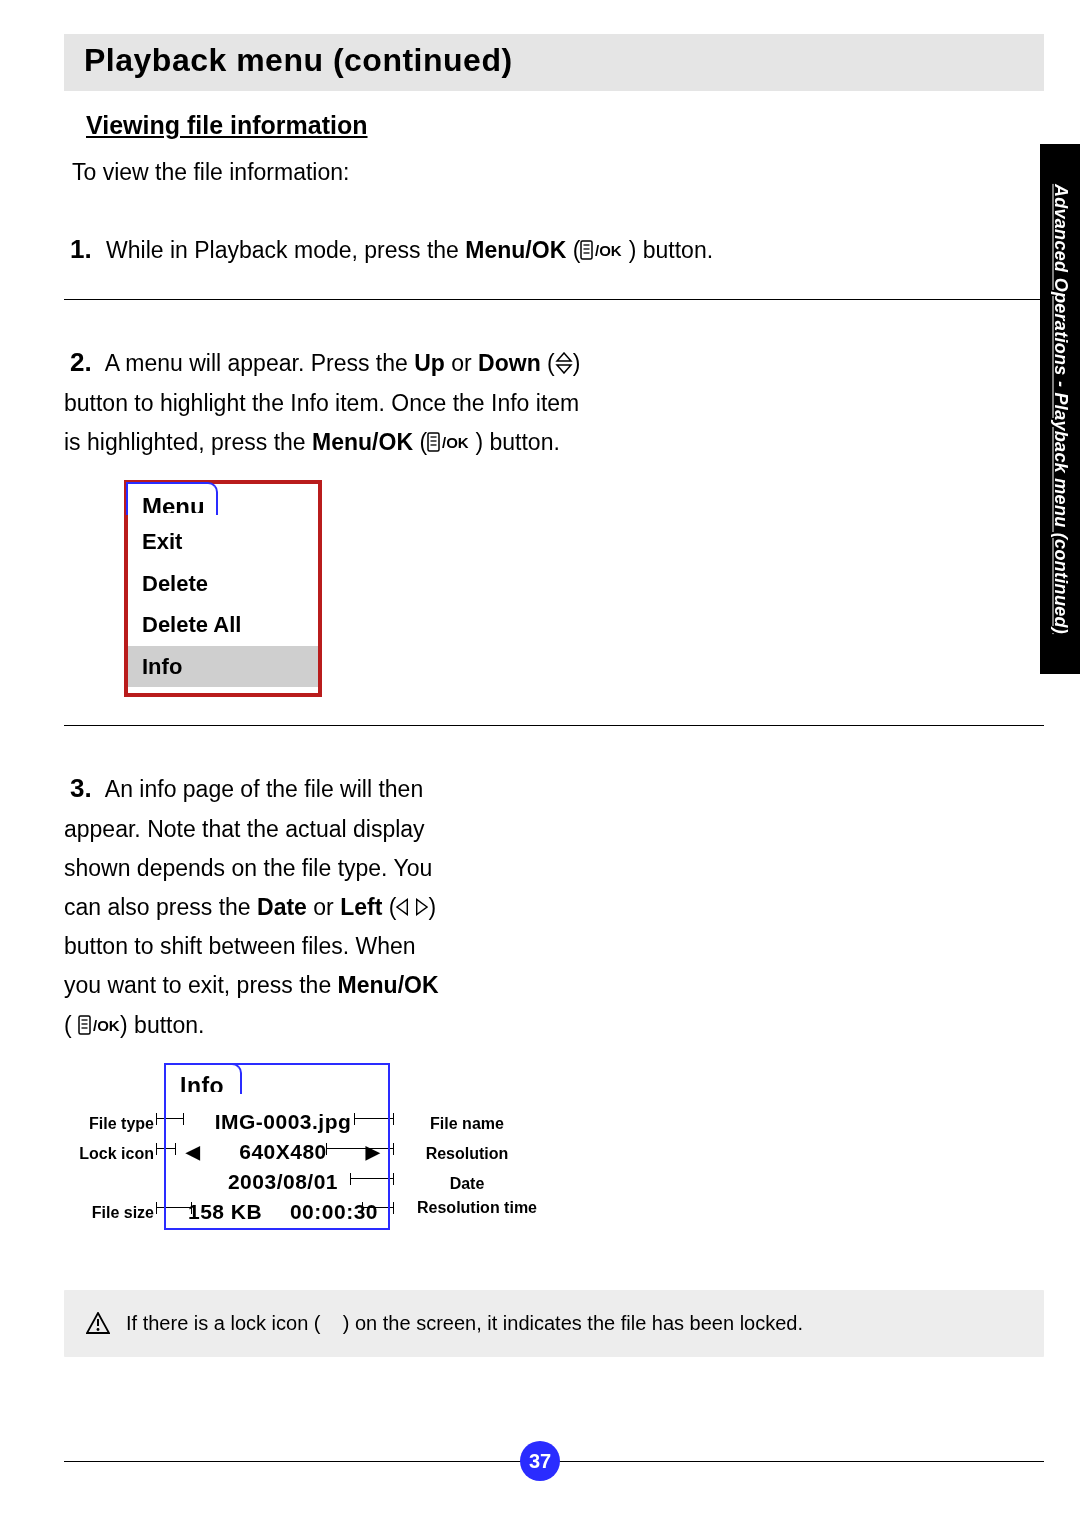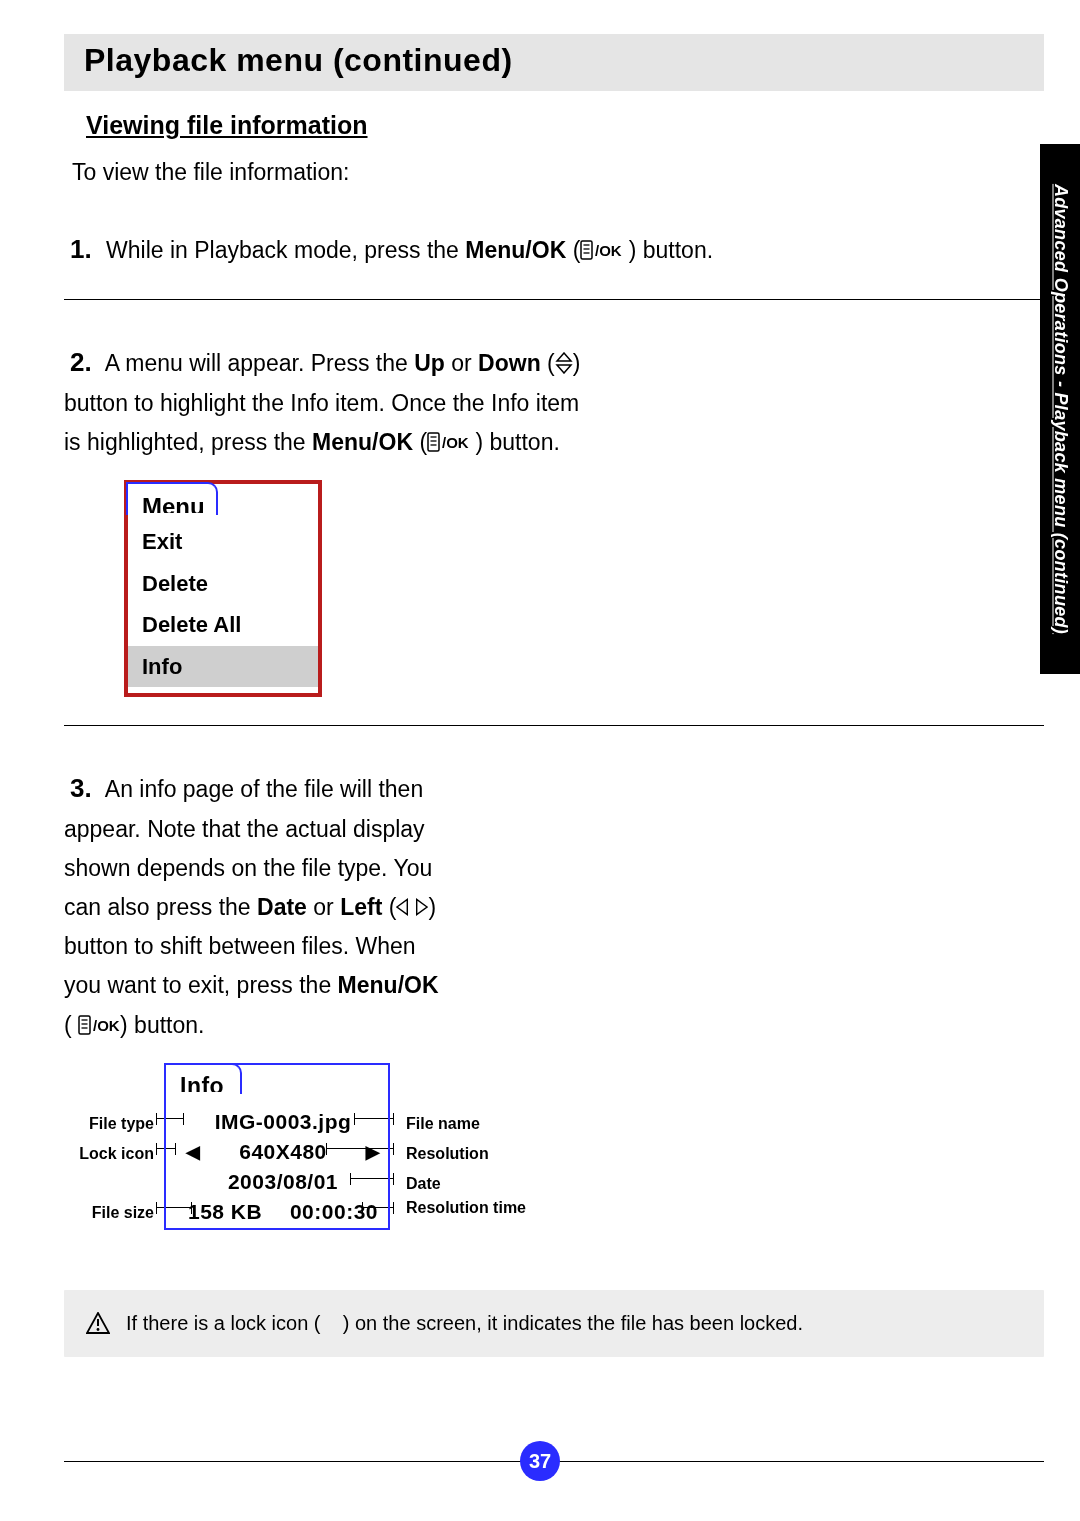--- a/index.html
+++ b/index.html
@@ -169,21 +169,21 @@
   .arrow-l { left: 8px; }
   .arrow-r { right: 8px; }
   
   .callout {
     position: absolute;
     font-size: 16px;
     font-weight: bold;
     white-space: nowrap;
   }
   .callout.left { text-align: right; width: 100px; left: 0; }
-  .callout.right { text-align: left; width: 100px; left: 352px; }
+  .callout.right { text-align: center; width: 100px; left: 363px; }
   
   .conn {
     position: absolute;
     border-top: 1.5px solid #000;
     height: 0;
   }
   .conn.vtick-l::before, .conn.vtick-r::after {
     content: "";
     position: absolute; top: -6px; width: 0; height: 12px;
     border-left: 1.5px solid #000;

